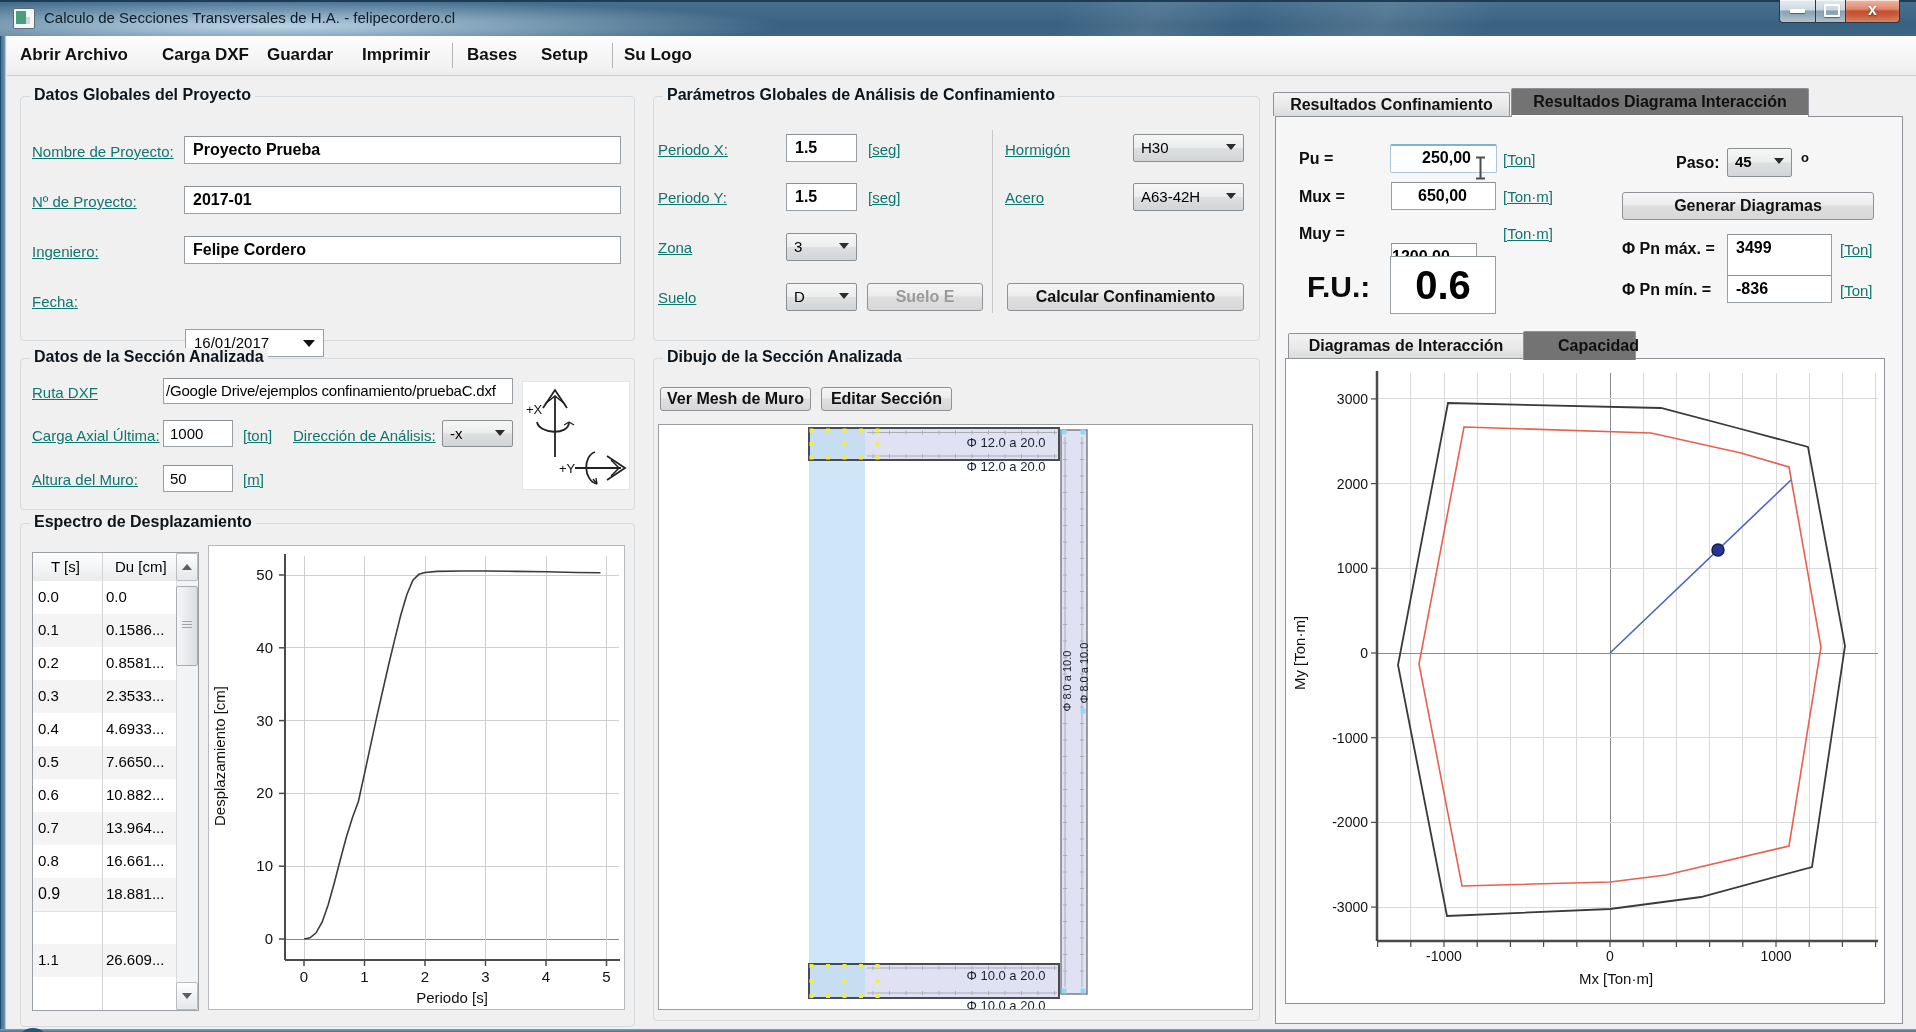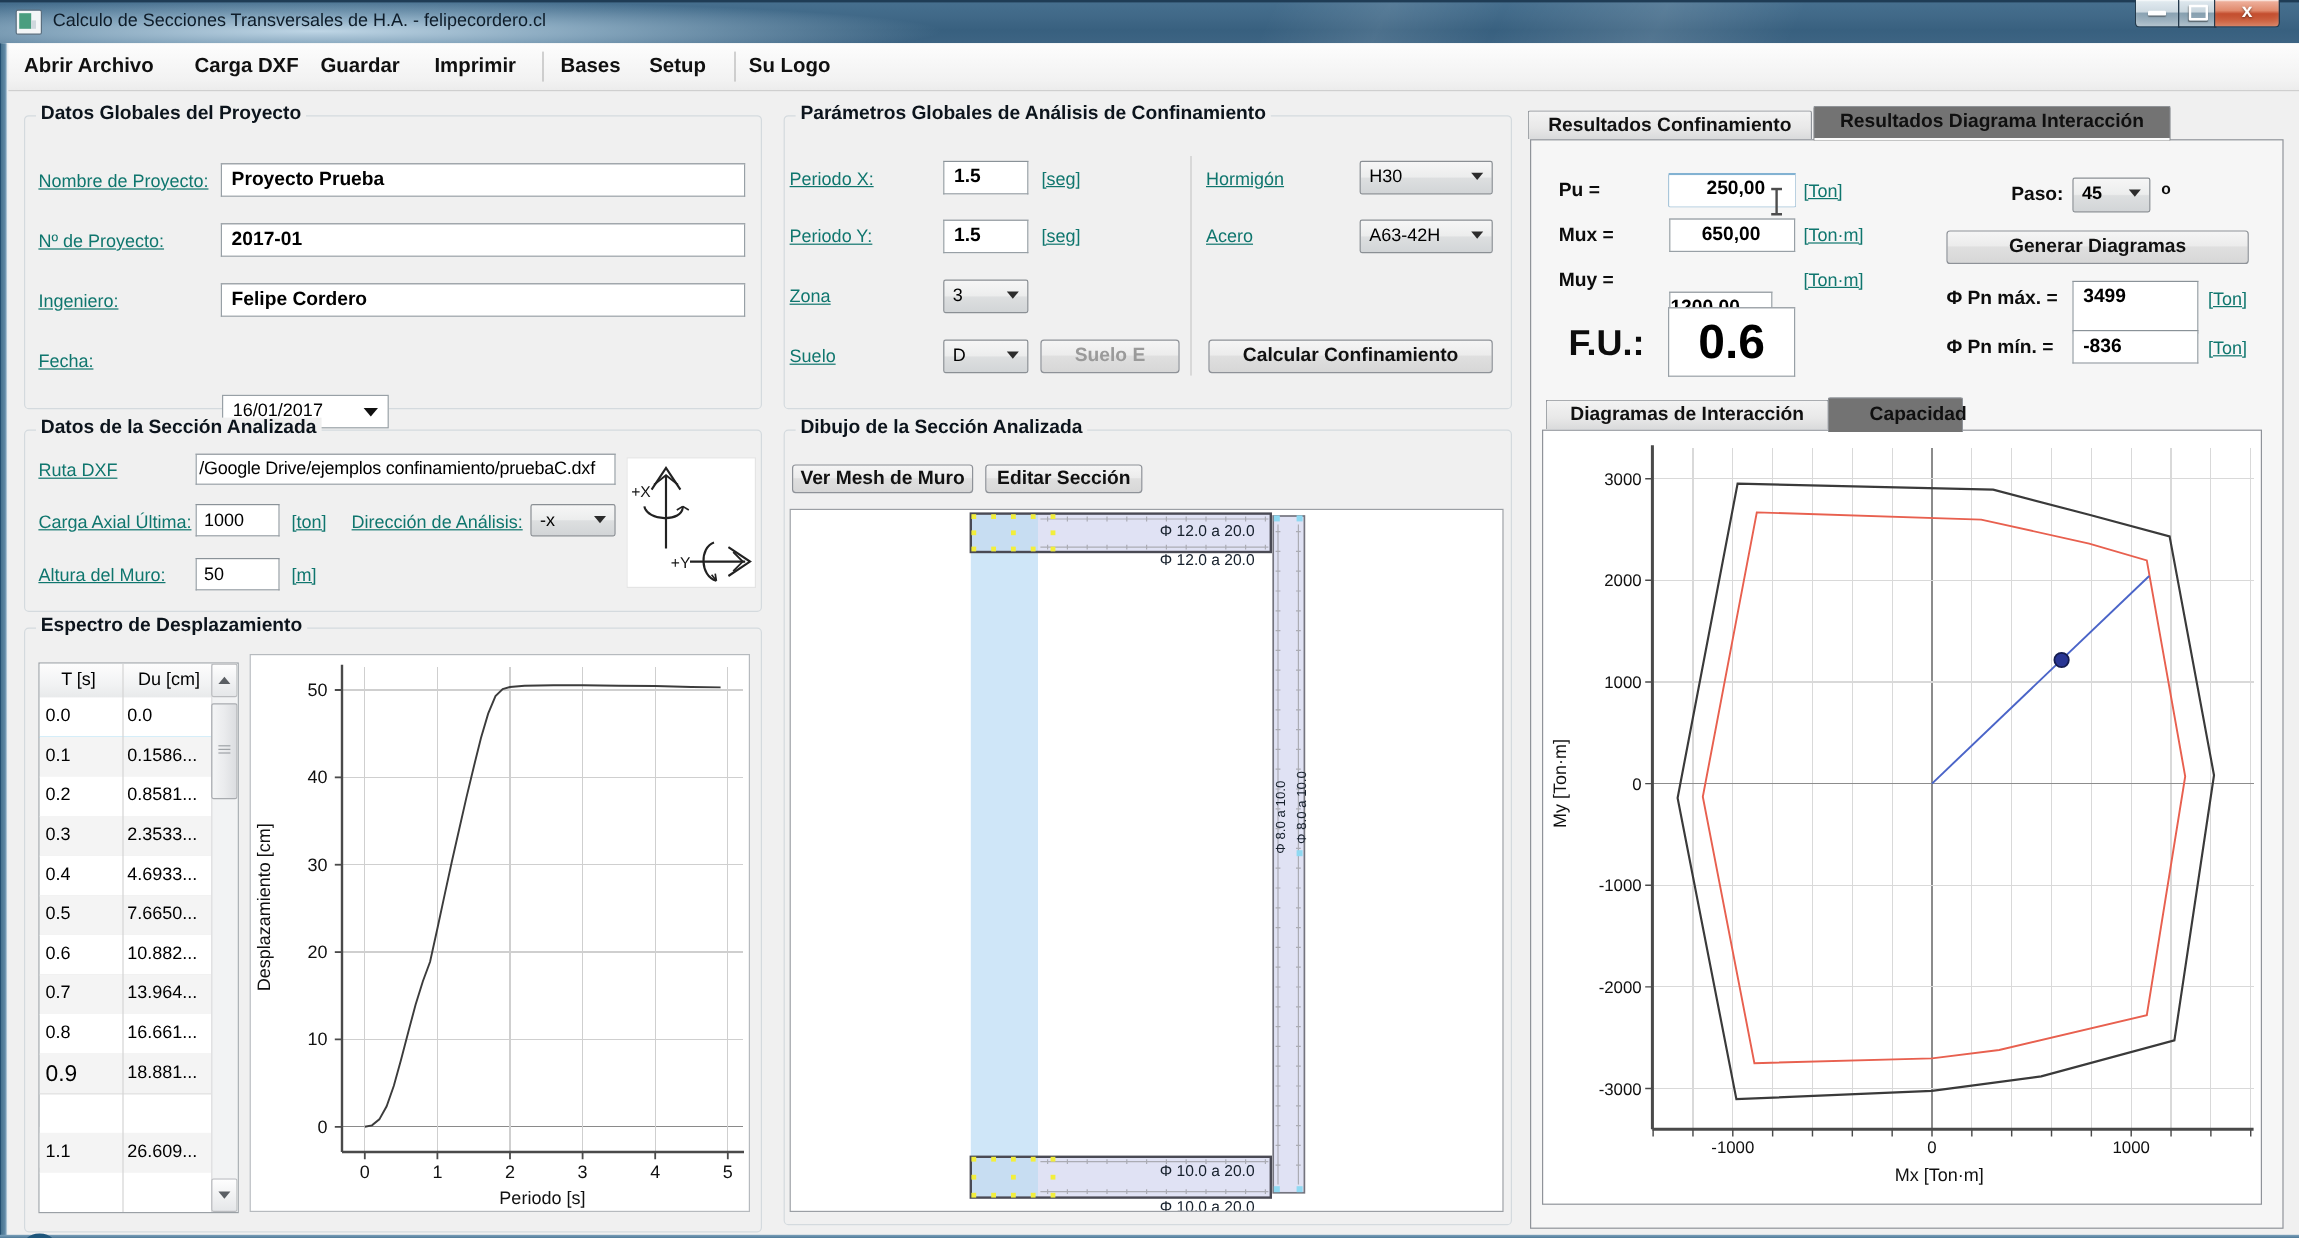--- a/index.html
+++ b/index.html
@@ -191,21 +191,21 @@
     </div>
     <div style="position:absolute;left:0;top:259px;width:143px;height:33px;background:#f4f4f4;border-bottom:1px solid #e2e2e2;">
       <span style="position:absolute;left:5px;top:7px;font-size:15px;">0.7</span>
       <span style="position:absolute;left:73px;top:7px;font-size:15px;">13.964...</span>
     </div>
     <div style="position:absolute;left:0;top:292px;width:143px;height:33px;background:#ffffff;border-bottom:1px solid #e2e2e2;">
       <span style="position:absolute;left:5px;top:7px;font-size:15px;">0.8</span>
       <span style="position:absolute;left:73px;top:7px;font-size:15px;">16.661...</span>
     </div>
     <div style="position:absolute;left:0;top:325px;width:143px;height:33px;background:#f4f4f4;border-bottom:1px solid #e2e2e2;">
-      <span style="position:absolute;left:5px;top:7px;font-size:19px;">0.9</span>
+      <span style="position:absolute;left:5px;top:7px;font-size:16px;">0.9</span>
       <span style="position:absolute;left:73px;top:7px;font-size:15px;">18.881...</span>
     </div>
     <div style="position:absolute;left:0;top:358px;width:143px;height:33px;background:#ffffff;border-bottom:1px solid #e2e2e2;margin-top:28px;">
       <span style="position:absolute;left:5px;top:7px;font-size:15px;">1.0</span>
       <span style="position:absolute;left:73px;top:7px;font-size:15px;">22.700...</span>
     </div>
     <div style="position:absolute;left:0;top:391px;width:143px;height:33px;background:#f4f4f4;border-bottom:1px solid #e2e2e2;">
       <span style="position:absolute;left:5px;top:7px;font-size:15px;">1.1</span>
       <span style="position:absolute;left:73px;top:7px;font-size:15px;">26.609...</span>
     </div>

